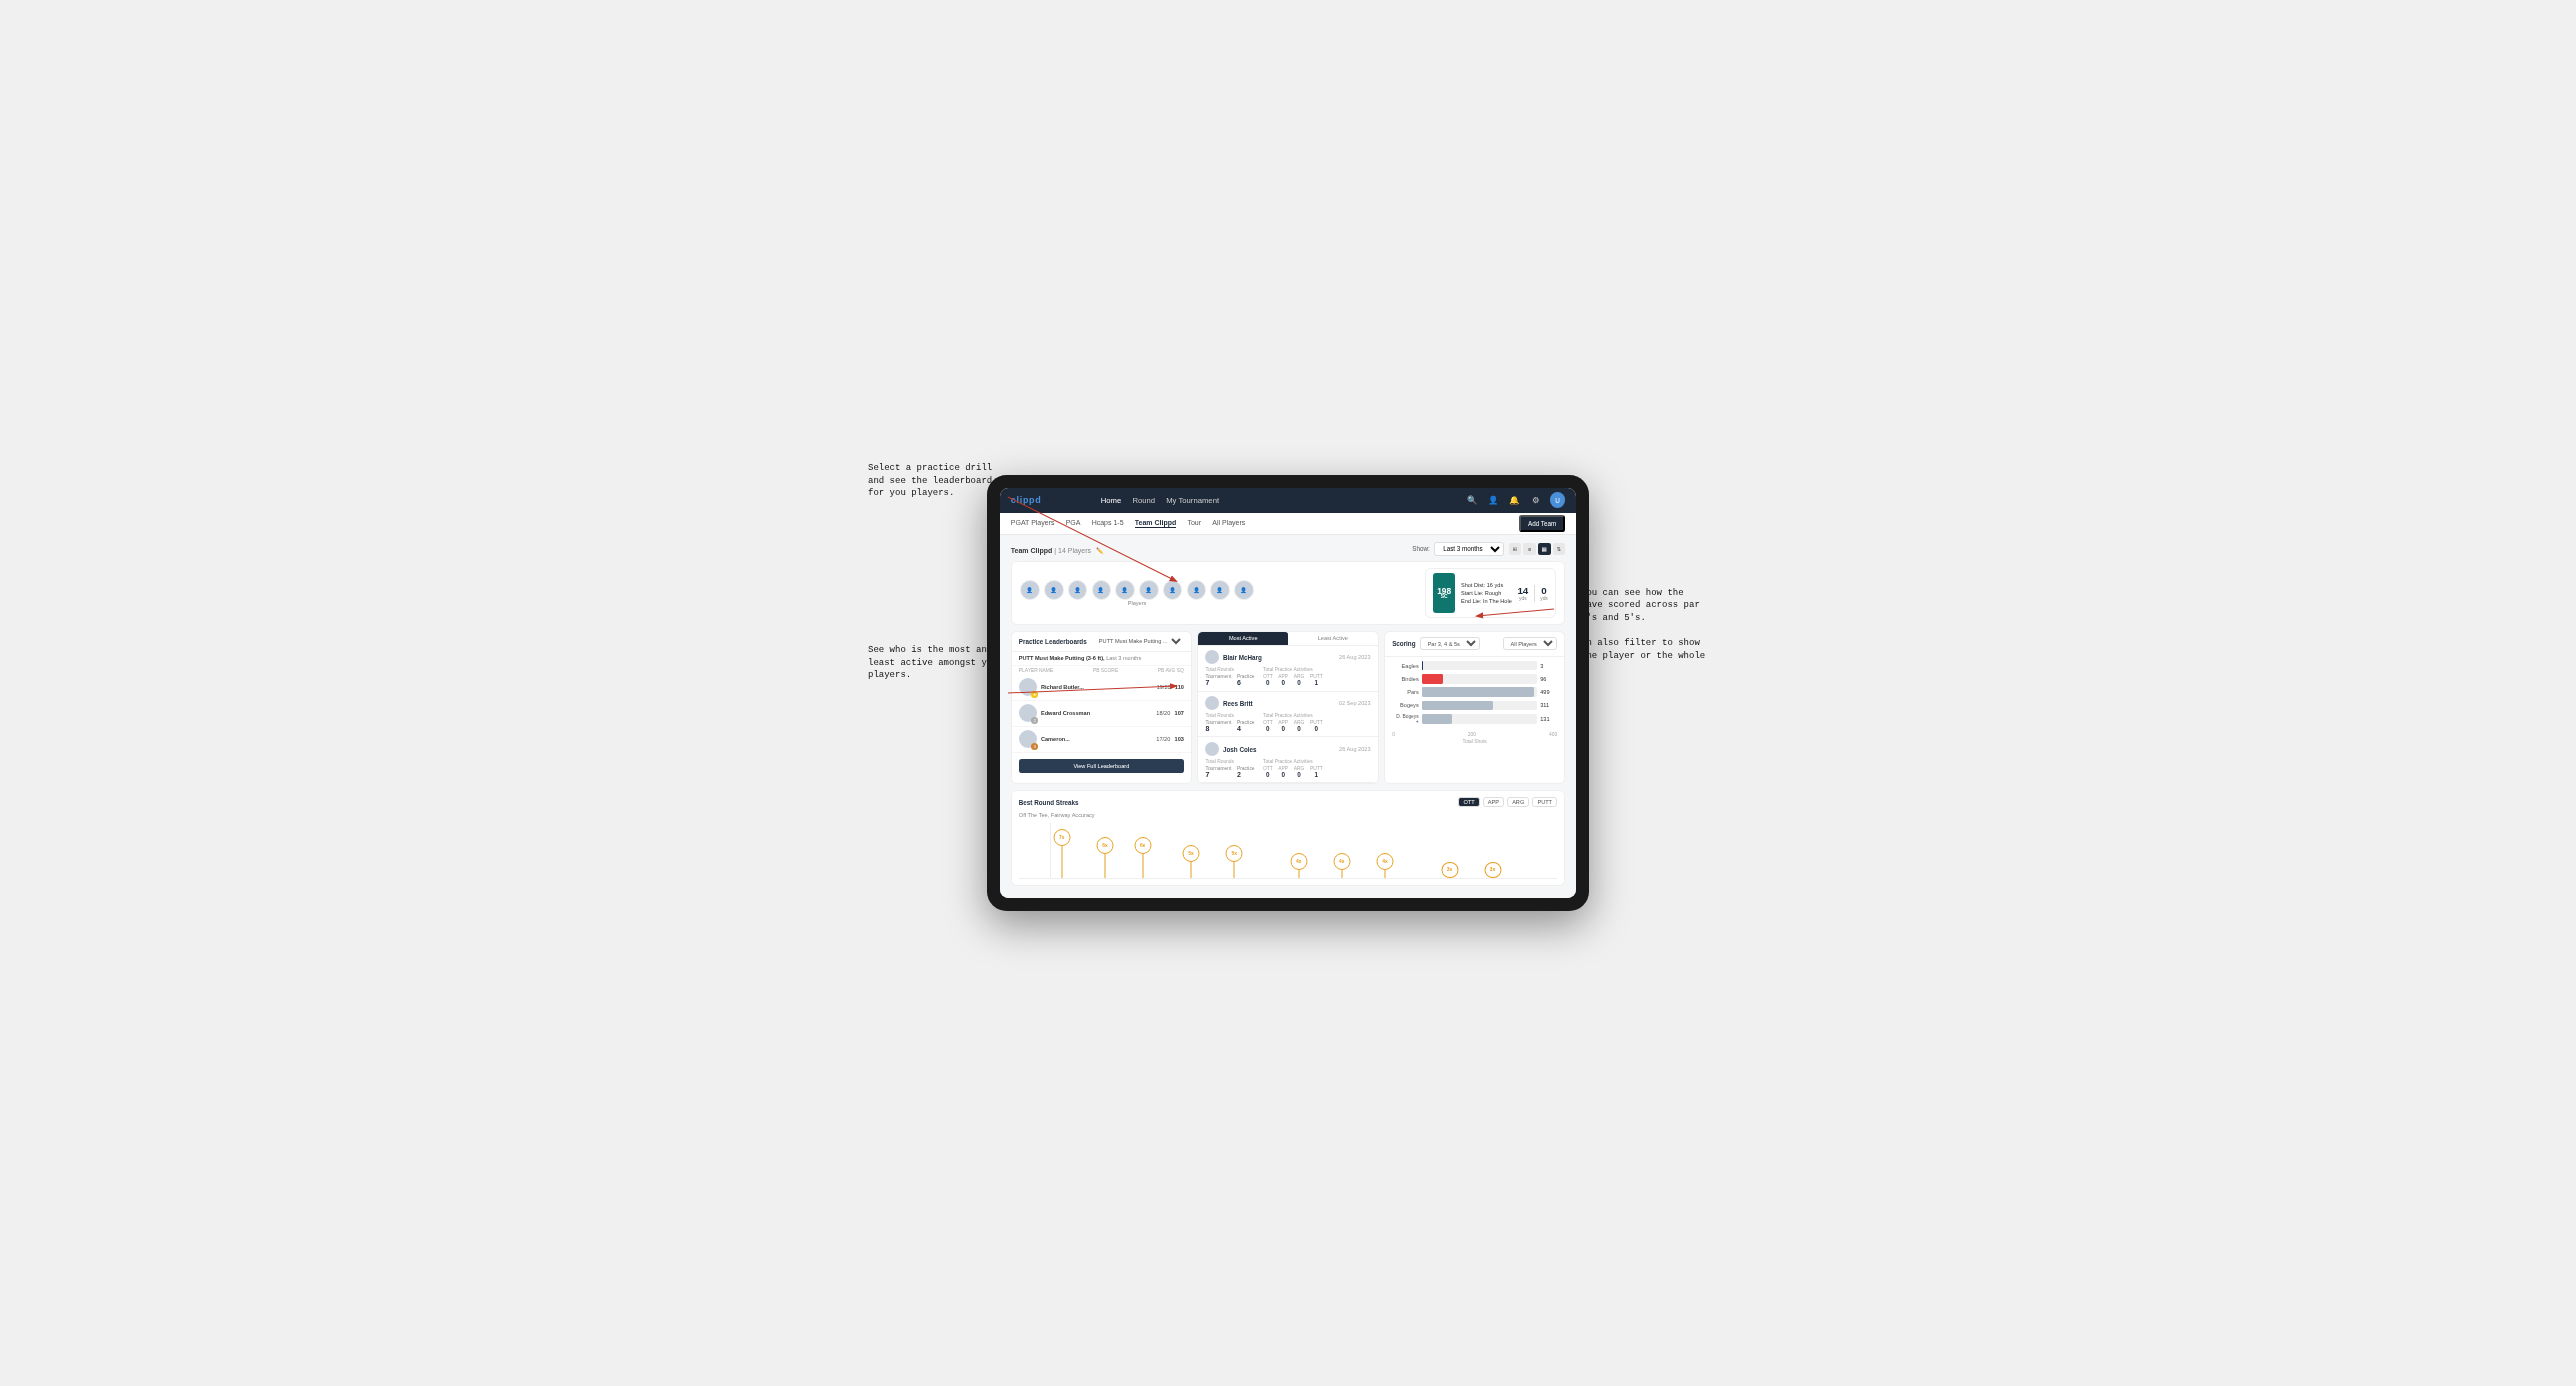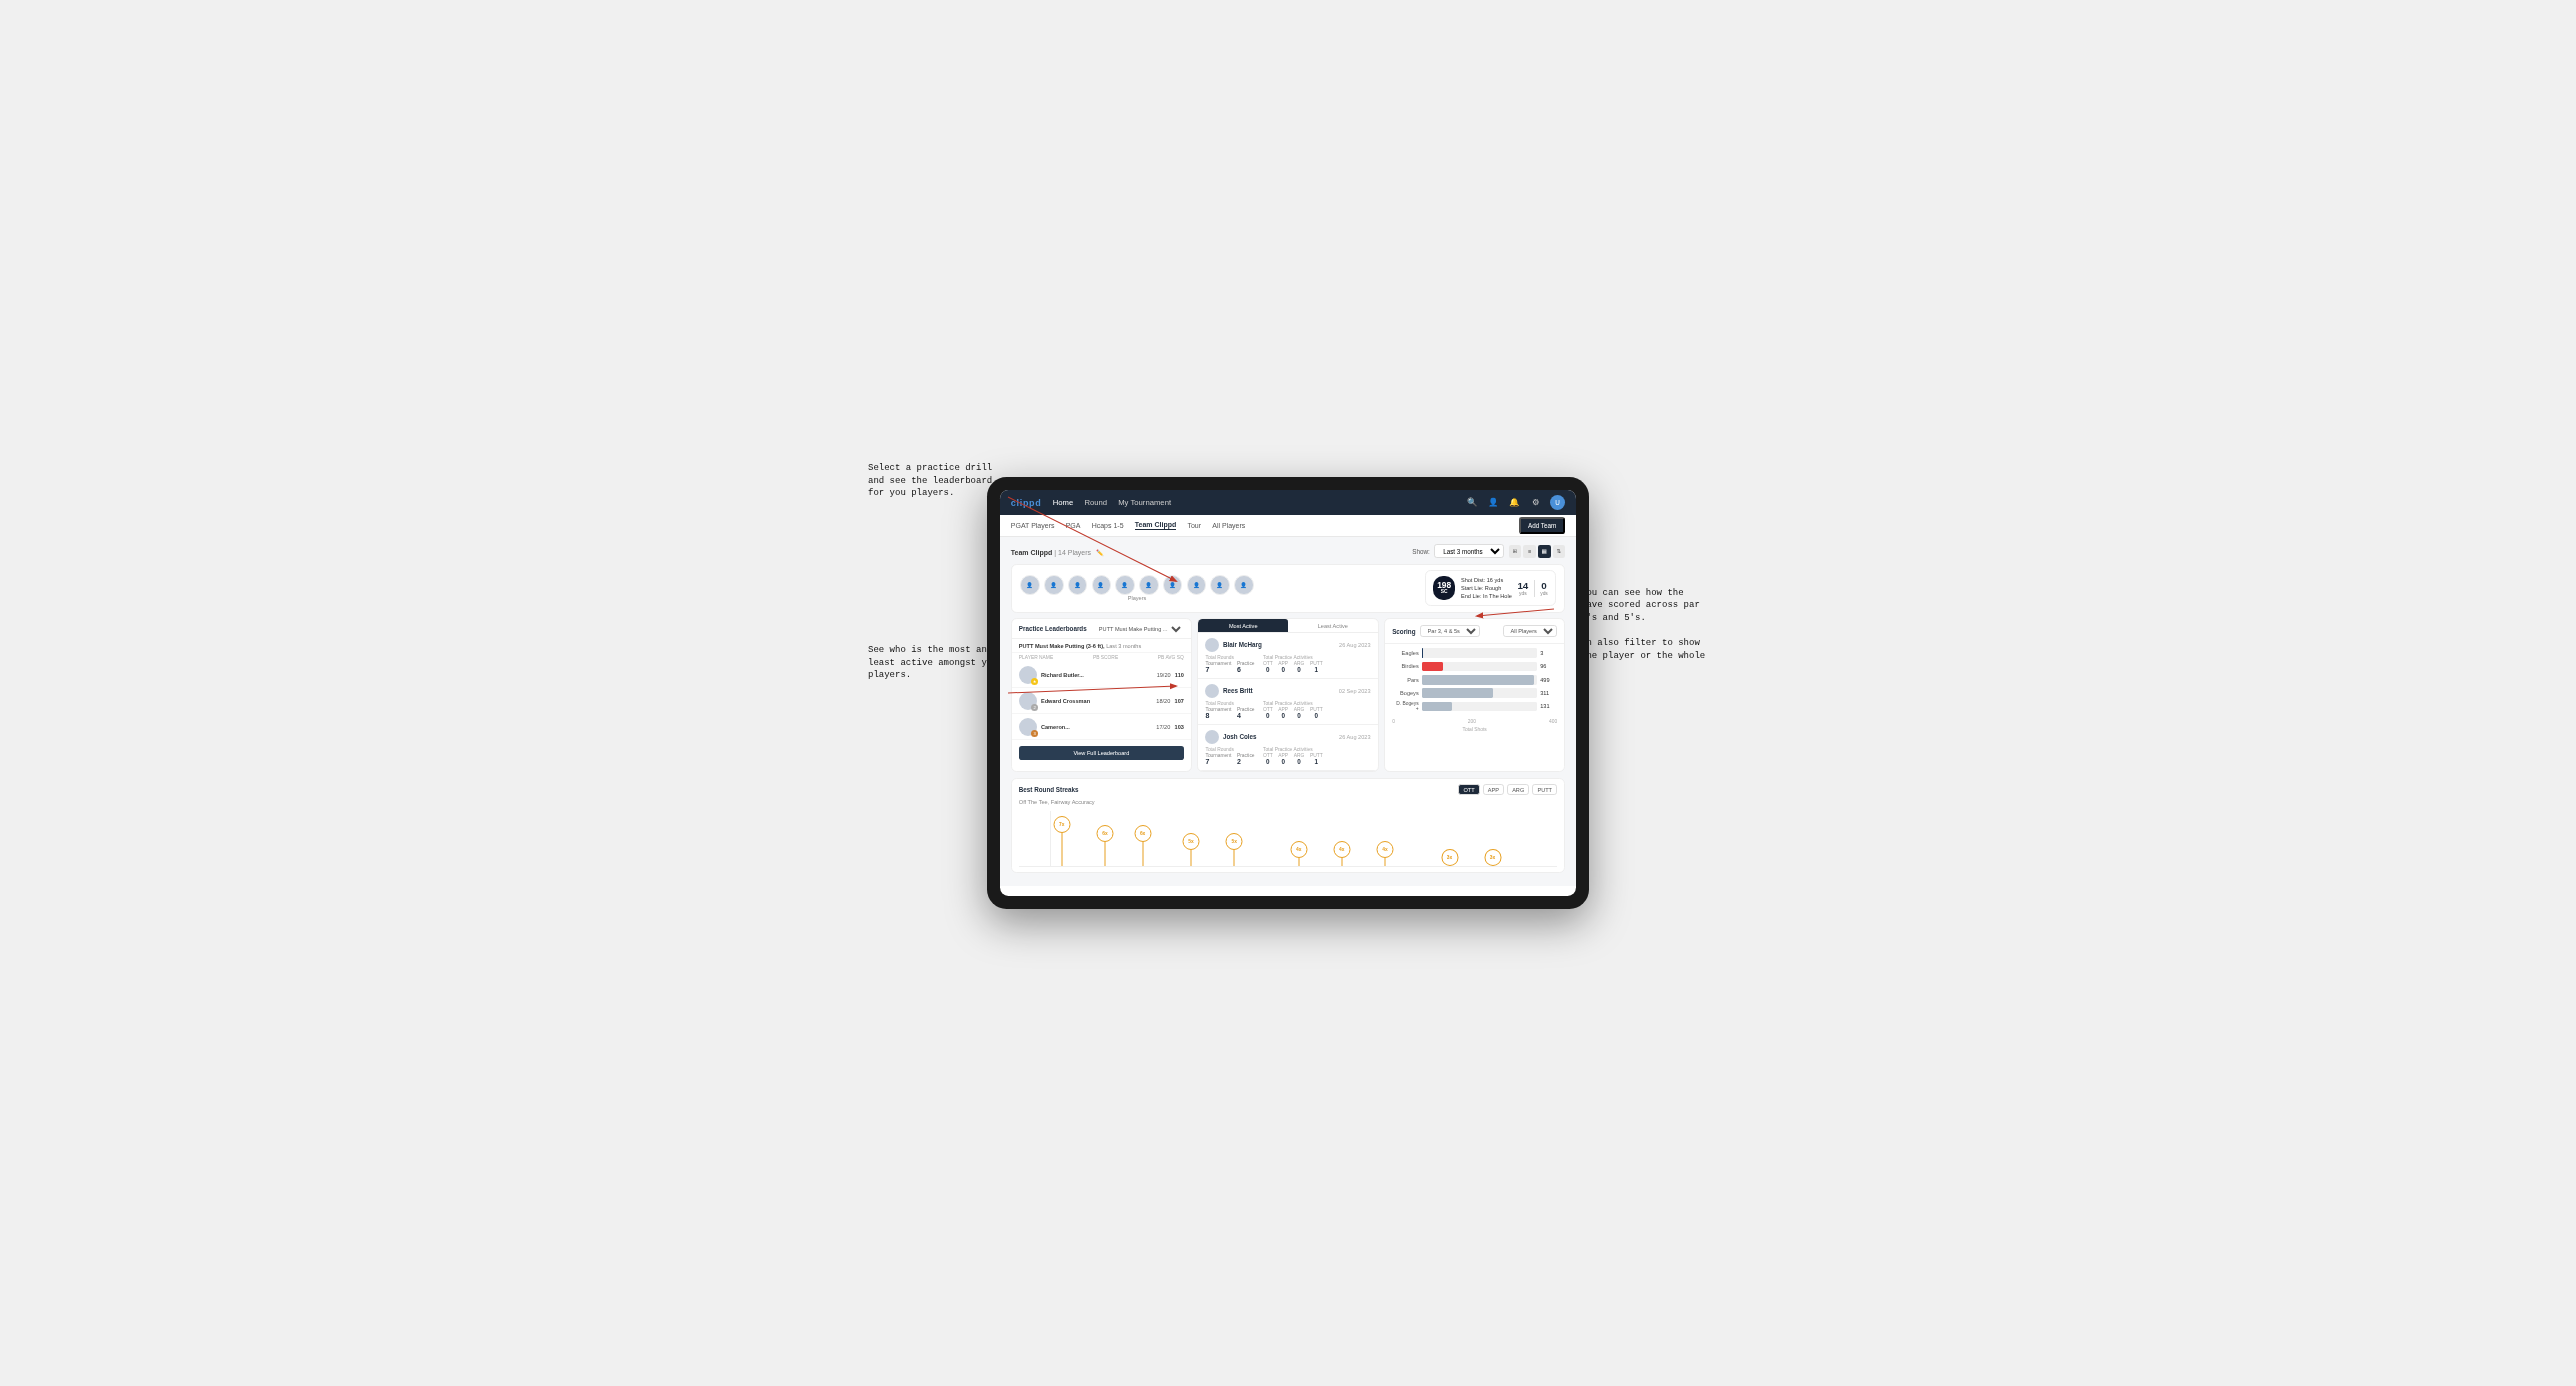--- a/index.html
+++ b/index.html
@@ -73,21 +73,21 @@
       color: #4a90d9;
       font-weight: 700;
       font-size: 9px;
       letter-spacing: 0.7px;
     }
     .nav-link {
       color: #ccc;
       font-size: 7.7px;
       cursor: pointer;
     }
-    .nav-link.active { color: #fff; }
+    .nav-link.active { color: #fff; margin-left: 48px; }
     .nav-icons {
       margin-left: auto;
       display: flex;
       gap: 7px;
       align-items: center;
     }
     .nav-icon-btn {
       color: #ccc;
       font-size: 8.4px;
       cursor: pointer;
@@ -228,25 +228,25 @@
     .shot-card {
       background: #fff;
       border: 0.7px solid #eee;
       border-radius: 5.6px;
       padding: 4.2px 7px;
       display: flex;
       align-items: center;
       gap: 5.6px;
     }
     .shot-card-red {
-      background: #0f172a;
+      background: #0f766e;
       color: #fff;
       width: 22.4px;
-      height: 24px;
-      border-radius: 10px;
+      height: 40px;
+      border-radius: 3px;
       display: flex;
       flex-direction: column;
       align-items: center;
       justify-content: center;
       font-size: 8.4px;
       font-weight: 700;
       line-height: 1;
     }
     .shot-card-red span { font-size: 4.9px; }
     .shot-info-text { font-size: 5.6px; color: #333; line-height: 1.5; }

